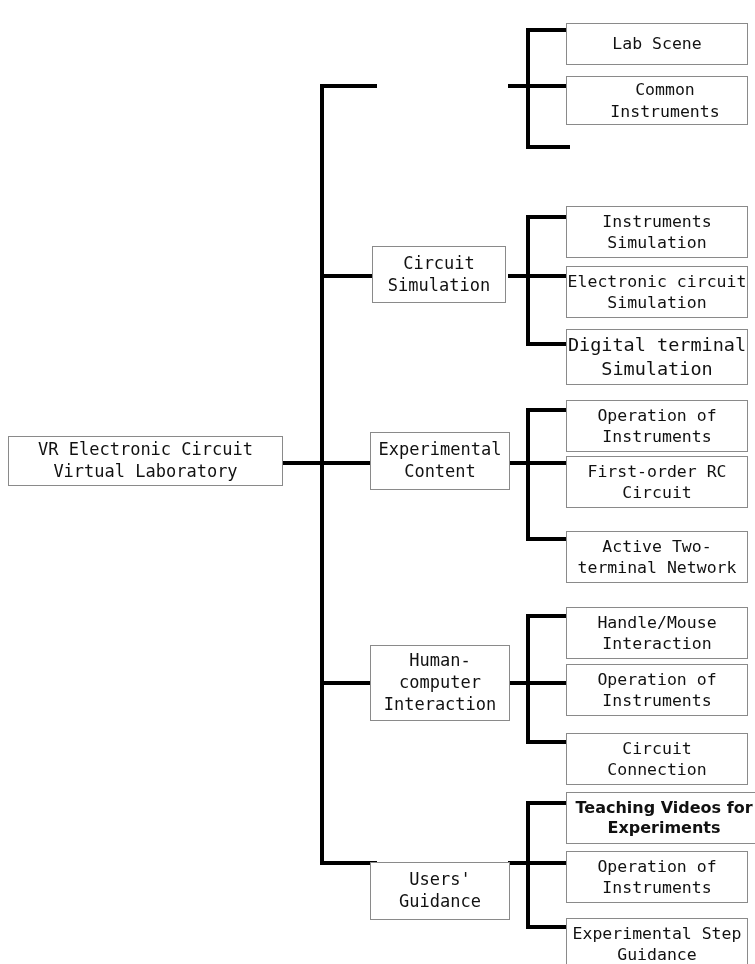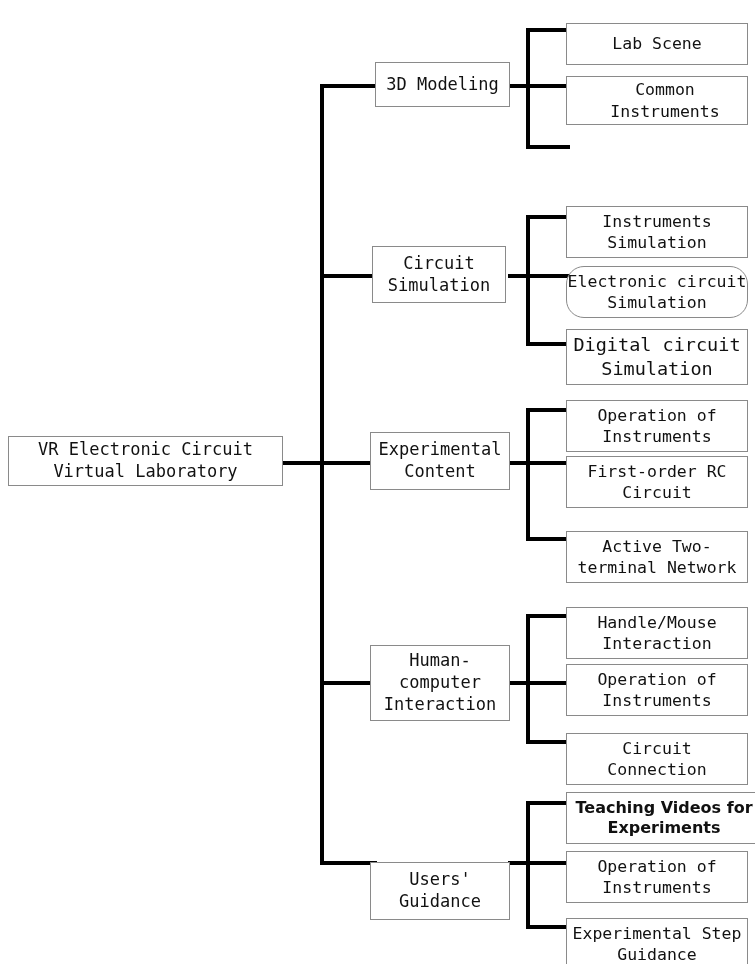--- a/index.html
+++ b/index.html
@@ -94,44 +94,43 @@
 
   <div class="wire h" style="left:508px; top:861px; width:28px;"></div>
   <div class="wire v" style="left:526px; top:801px; height:128px;"></div>
   <div class="wire h" style="left:526px; top:801px; width:44px;"></div>
   <div class="wire h" style="left:526px; top:861px; width:44px;"></div>
   <div class="wire h" style="left:526px; top:925px; width:44px;"></div>
 
   <div class="node root" style="left:8px; top:436px; width:275px; height:50px;">VR Electronic Circuit
 Virtual Laboratory</div>
 
-  <div class="node level2" style="left:375px; top:62px; width:135px; height:45px;">3D Modeling</div>
 
   <div class="node level2" style="left:372px; top:246px; width:134px; height:57px;">Circuit
 Simulation</div>
 
   <div class="node level2" style="left:370px; top:432px; width:140px; height:58px;">Experimental
 Content</div>
 
   <div class="node level2" style="left:370px; top:645px; width:140px; height:76px;">Human-
 computer
 Interaction</div>
 
   <div class="node level2" style="left:370px; top:834px; width:140px; height:58px;margin-top:28px;">Users'
 Guidance</div>
 
   <div class="node leaf" style="left:566px; top:7px; width:182px; height:42px;">Lab Scene</div>
   <div class="node leaf" style="left:566px; top:60px; width:182px; height:49px;padding-left:16px;">Common
 Instruments</div>
 
   <div class="node leaf" style="left:566px; top:190px; width:182px; height:52px;">Instruments
 Simulation</div>
-  <div class="node leaf" style="left:566px; top:250px; width:182px; height:52px;border-radius:18px;">Electronic circuit
+  <div class="node leaf" style="left:566px; top:250px; width:182px; height:52px;">Electronic circuit
 Simulation</div>
-  <div class="node leaf leaf-big" style="left:566px; top:313px; width:182px; height:56px;">Digital circuit
+  <div class="node leaf leaf-big" style="left:566px; top:313px; width:182px; height:56px;">Digital terminal
 Simulation</div>
 
   <div class="node leaf" style="left:566px; top:384px; width:182px; height:52px;">Operation of
 Instruments</div>
   <div class="node leaf" style="left:566px; top:440px; width:182px; height:52px;">First-order RC
 Circuit</div>
   <div class="node leaf" style="left:566px; top:515px; width:182px; height:52px;">Active Two-
 terminal Network</div>
 
   <div class="node leaf" style="left:566px; top:591px; width:182px; height:52px;">Handle/Mouse

